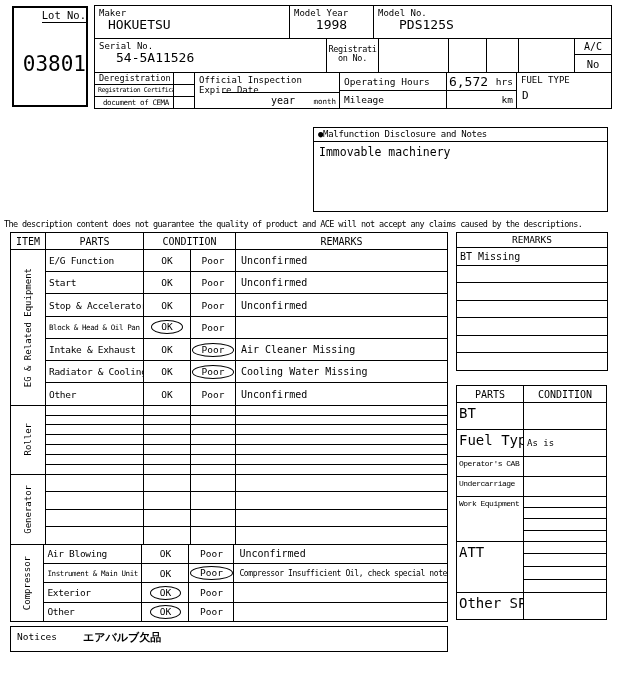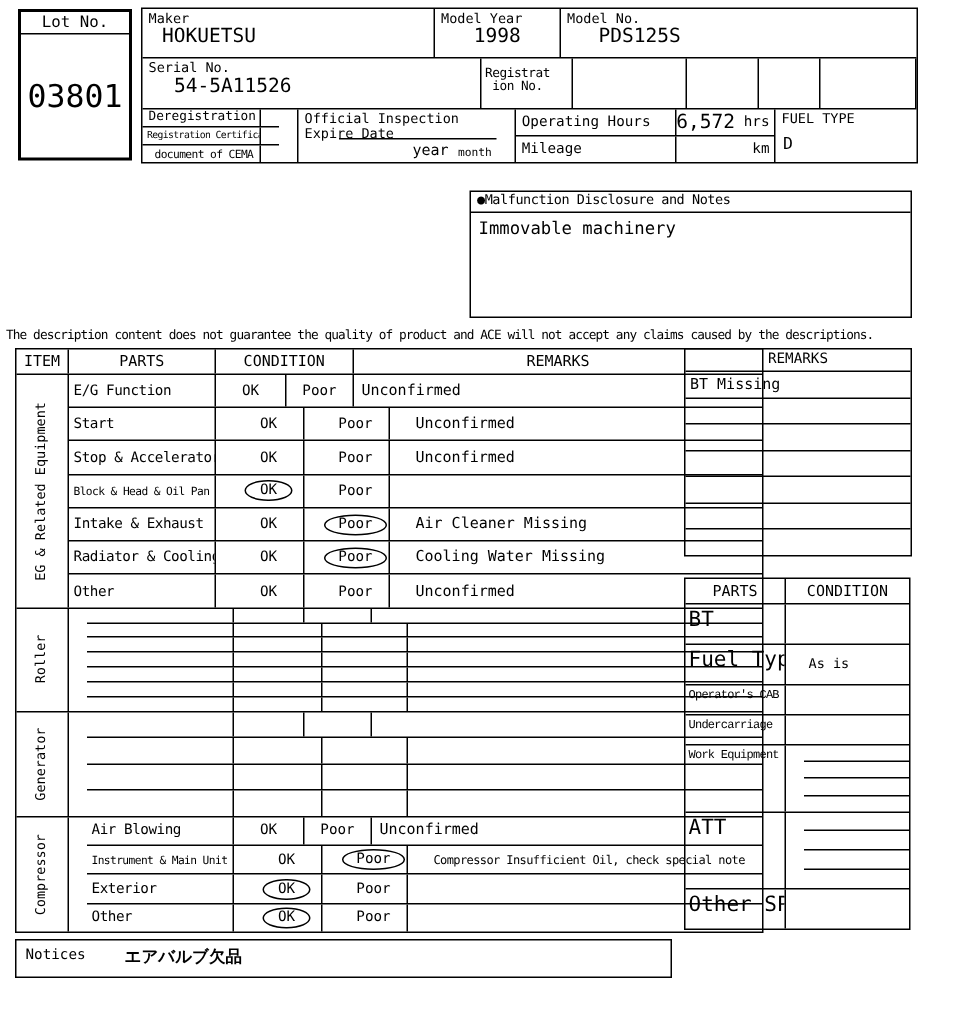--- a/index.html
+++ b/index.html
@@ -1,24 +1,24 @@
 <!DOCTYPE html>
 <html><head>
 <meta charset="utf-8">
 <style>
   *{margin:0;padding:0;box-sizing:border-box;}
   html,body{background:#ffffff;}
   .page{position:relative;width:640px;height:680px;background:#fff;color:#000;
         font-family:"DejaVu Sans Mono","Liberation Mono",monospace;}
-  .bt{border-top:1px solid #000;gap:12px;}
+  .bt{border-top:1px solid #000;}
   .bl{border-left:1px solid #000;}
   .flex1{flex:1;}
 
   
-  .lot-box{position:absolute;left:12px;top:6px;width:76px;height:101px;border:2px solid #000;display:flex;flex-direction:column;}
+  .lot-box{position:absolute;left:12px;top:6px;width:76px;height:101px;border:2px solid #000;display:flex;flex-direction:column;align-items:flex-end;}
   .lot-header{height:15px;border-bottom:1px solid #000;text-align:center;font-size:10.5px;line-height:14px;}
   .lot-number{flex:1;display:flex;align-items:center;justify-content:center;font-size:21px;letter-spacing:0px;}
 
   
   .top-grid{position:absolute;left:94px;top:5px;width:518px;border:1px solid #000;}
   .trow{display:flex;}
   .cell{position:relative;overflow:hidden;}
   .lbl{font-size:9px;padding:2px 0 0 4px;line-height:10px;}
   .val{font-size:13px;line-height:14px;}
   .ind12{padding-left:13px;}
@@ -50,21 +50,21 @@
   .fuel-val{font-size:11px;padding:4px 0 0 5px;}
 
   
   .please-note{position:absolute;left:94px;top:111px;width:440px;text-align:center;font-size:9px;letter-spacing:-0.3px;}
   .malf-box{position:absolute;left:313px;top:127px;width:295px;height:85px;border:1px solid #000;display:flex;flex-direction:column;}
   .malf-header{height:14px;border-bottom:1px solid #000;font-size:9px;letter-spacing:-0.3px;line-height:13px;padding-left:4px;white-space:nowrap;}
   .malf-body{flex:1;font-size:11.5px;padding:3px 5px;}
   .disclaimer{position:absolute;left:4px;top:219px;font-size:8.5px;letter-spacing:-0.6px;white-space:nowrap;}
 
   
-  .mtable{position:absolute;left:10px;top:232px;width:499px;height:390px;border:1px solid #000;display:flex;flex-direction:column;}
+  .mtable{position:absolute;left:10px;top:232px;width:438px;height:390px;border:1px solid #000;display:flex;flex-direction:column;}
   .mt-header{height:17px;display:flex;border-bottom:1px solid #000;font-size:10px;}
   .mh{display:flex;align-items:center;justify-content:center;}
   .mh-item{width:35px;border-right:1px solid #000;}
   .mh-parts{width:98px;border-right:1px solid #000;}
   .mh-cond{width:92px;border-right:1px solid #000;}
   .mh-rem{flex:1;}
   .mt-body{flex:1;display:flex;flex-direction:column;}
   .mt-section{display:flex;min-height:0;}
   .mt-item{width:35px;border-right:1px solid #000;display:flex;align-items:center;justify-content:center;overflow:hidden;}
   .vtext{writing-mode:vertical-rl;transform:rotate(180deg);font-size:9px;letter-spacing:0px;white-space:nowrap;}

